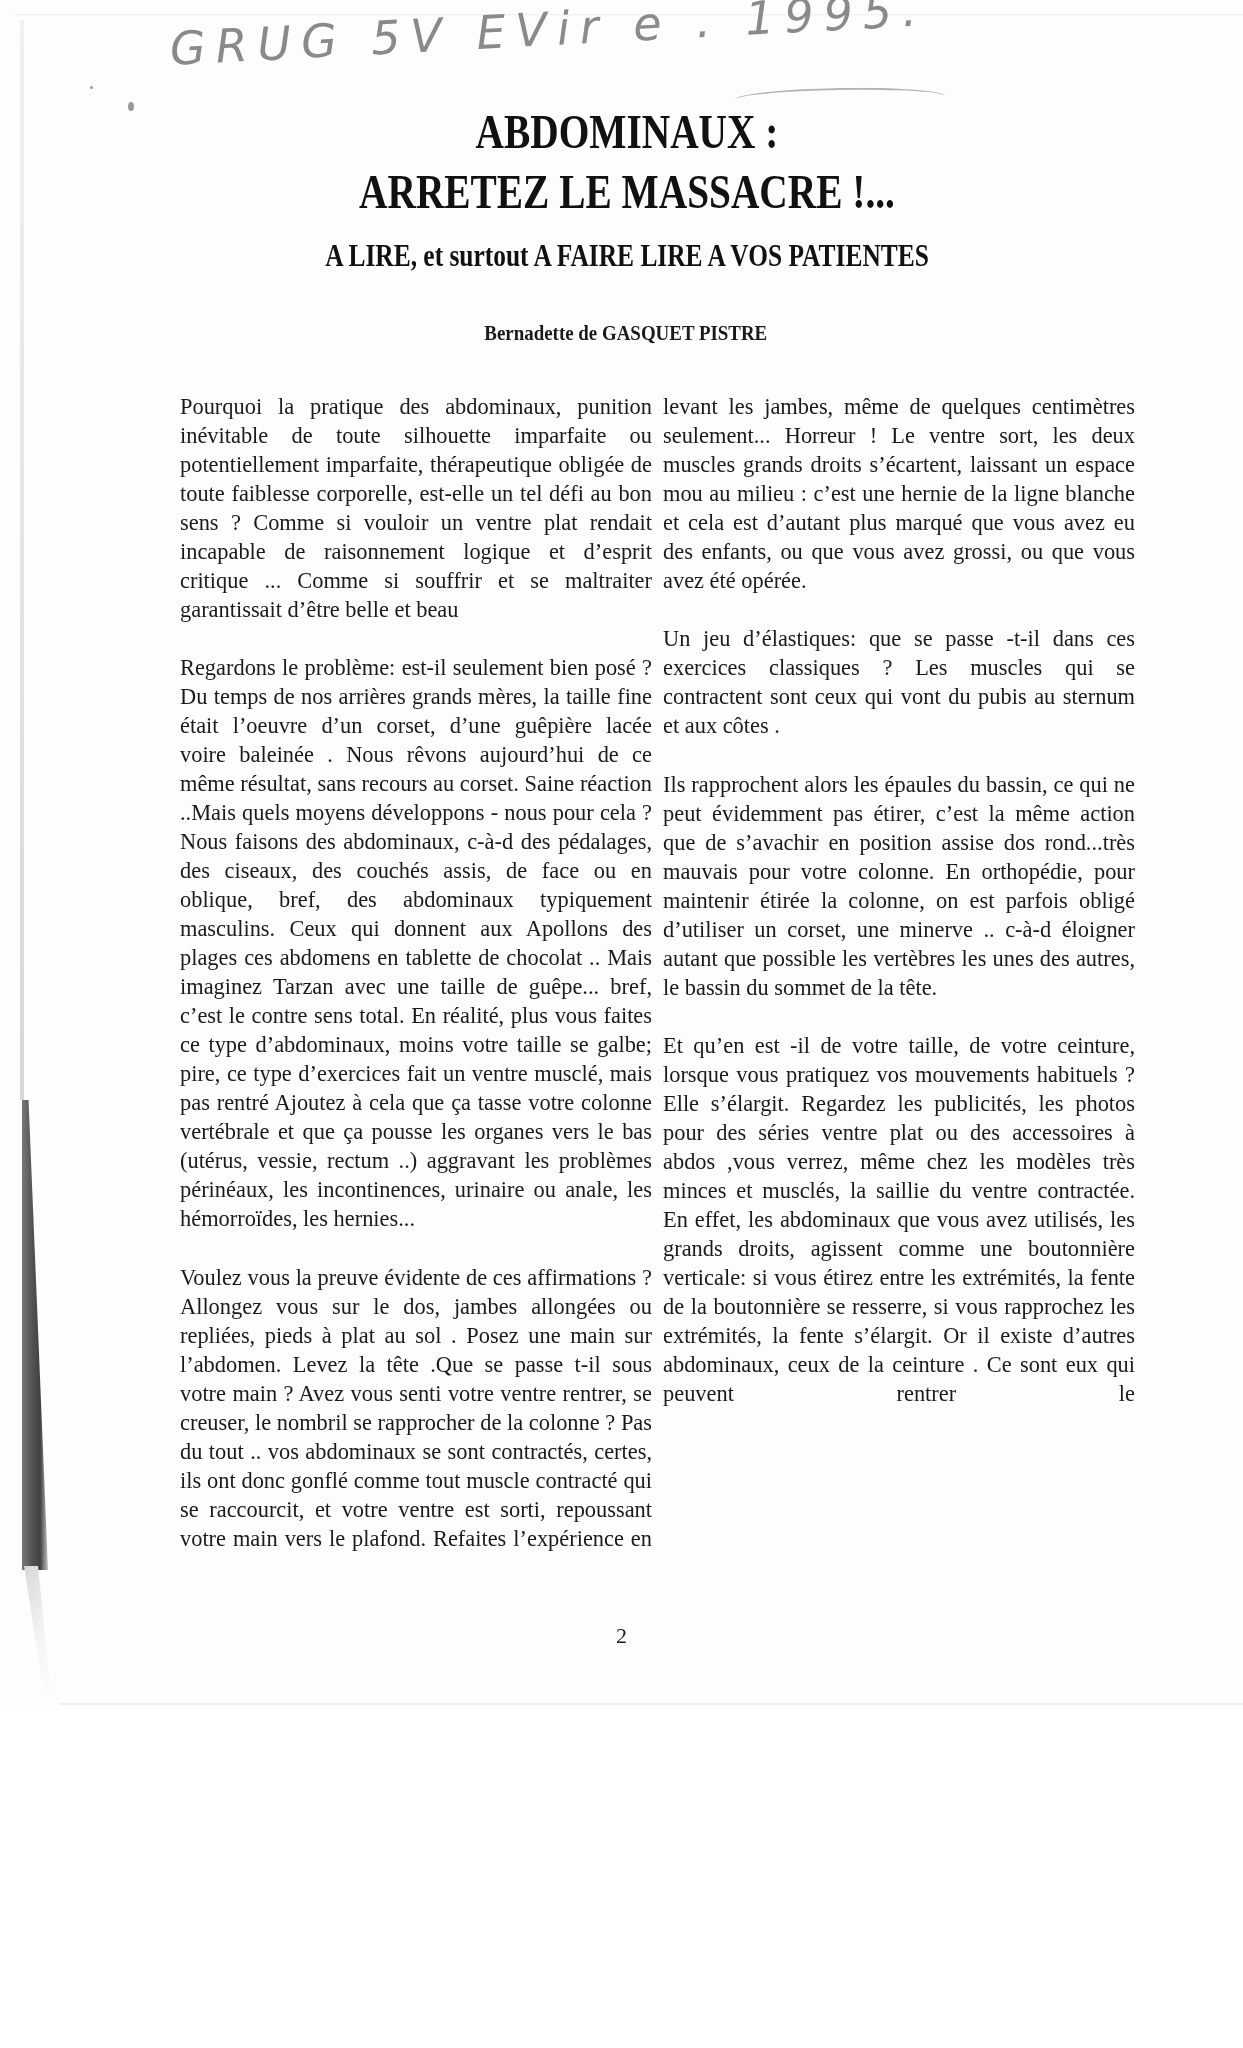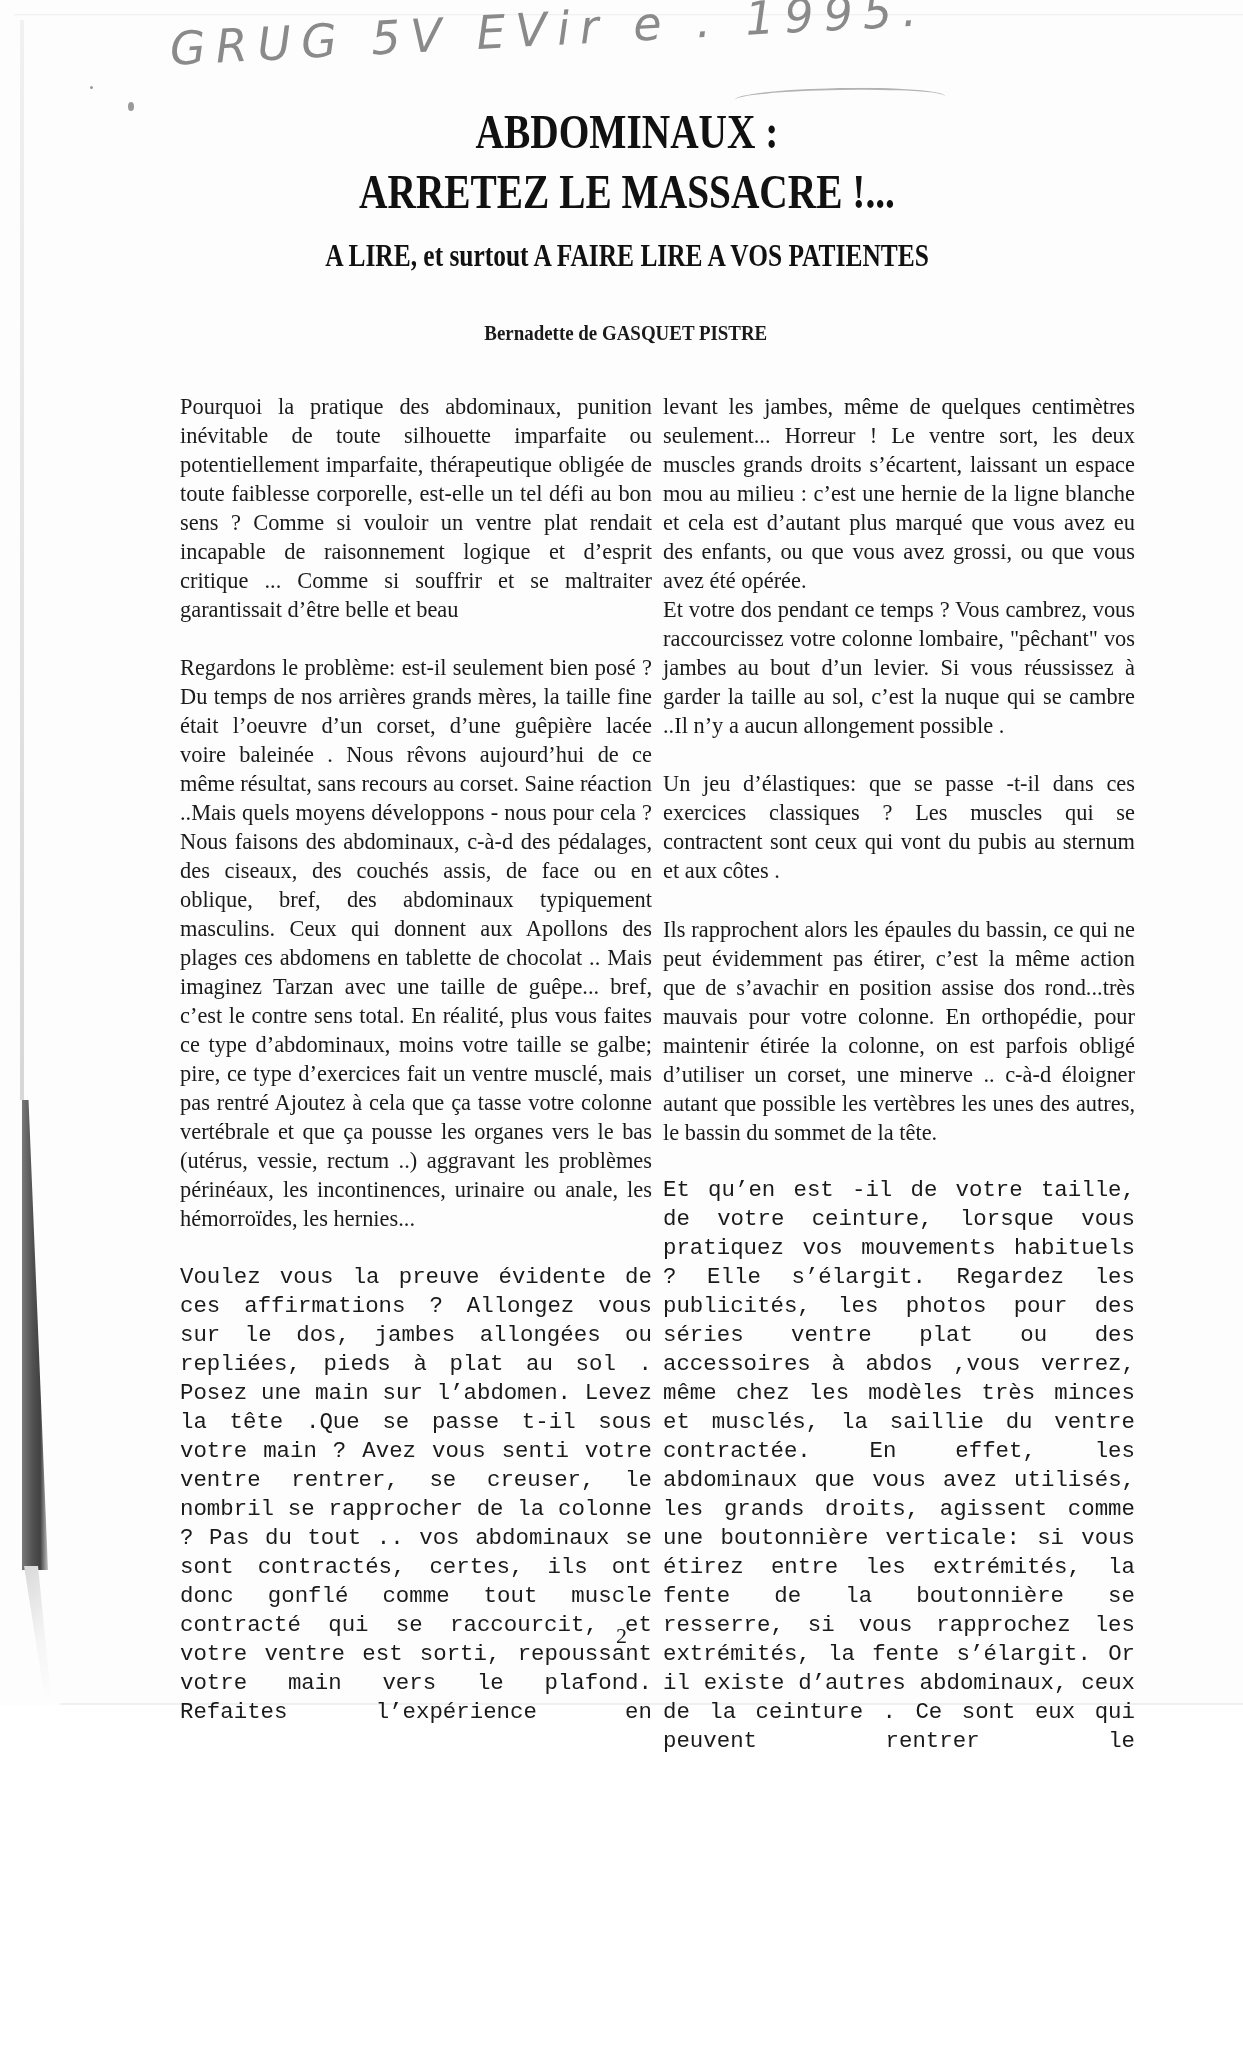--- a/index.html
+++ b/index.html
@@ -85,21 +85,21 @@
     font-size: 22.4px;
     line-height: 29px;
     text-align: justify;
     hyphens: none;
     margin-top: 32px;
   }
   .col-left { left: 180px; }
   .col-right { left: 663px; }
   .col p { margin: 0; }
   .col p.gap { margin-top: 29.3px; }
-  .col p.justify-last { text-align-last: justify; font-family: Liberation Mono, monospace; }
+  .col p.justify-last { text-align-last: justify; }
   .page-number {
     position: absolute; left: 0; width: 1243px; top: 1623px;
     text-align: center; font-size: 22px;
   }
 </style>
 </head>
 <body>
 
 <div class="page">
   <div class="page-shadow-top"></div>
@@ -121,20 +121,19 @@
   <div class="author">Bernadette de GASQUET PISTRE</div>
 
   <div class="col col-left">
     <p>Pourquoi la pratique des abdominaux, punition inévitable de toute silhouette imparfaite ou potentiellement imparfaite, thérapeutique obligée de toute faiblesse corporelle, est-elle un tel défi au bon sens ? Comme si vouloir un ventre plat rendait incapable de raisonnement logique et d’esprit critique ... Comme si souffrir et se maltraiter garantissait d’être belle et beau</p>
     <p class="gap">Regardons le problème: est-il seulement bien posé ? Du temps de nos arrières grands mères, la taille fine était l’oeuvre d’un corset, d’une guêpière lacée voire baleinée . Nous rêvons aujourd’hui de ce même résultat, sans recours au corset. Saine réaction ..Mais quels moyens développons - nous pour cela ? Nous faisons des abdominaux, c-à-d des pédalages, des ciseaux, des couchés assis, de face ou en oblique, bref, des abdominaux typiquement masculins. Ceux qui donnent aux Apollons des plages ces abdomens en tablette de chocolat .. Mais imaginez Tarzan avec une taille de guêpe... bref, c’est le contre sens total. En réalité, plus vous faites ce type d’abdominaux, moins votre taille se galbe; pire, ce type d’exercices fait un ventre musclé, mais pas rentré Ajoutez à cela que ça tasse votre colonne vertébrale et que ça pousse les organes vers le bas (utérus, vessie, rectum ..) aggravant les problèmes périnéaux, les incontinences, urinaire ou anale, les hémorroïdes, les hernies...</p>
     <p class="gap justify-last">Voulez vous la preuve évidente de ces affirmations ? Allongez vous sur le dos, jambes allongées ou repliées, pieds à plat au sol . Posez une main sur l’abdomen. Levez la tête .Que se passe t-il sous votre main ? Avez vous senti votre ventre rentrer, se creuser, le nombril se rapprocher de la colonne ? Pas du tout .. vos abdominaux se sont contractés, certes, ils ont donc gonflé comme tout muscle contracté qui se raccourcit, et votre ventre est sorti, repoussant votre main vers le plafond. Refaites l’expérience en</p>
   </div>
 
   <div class="col col-right">
     <p>levant les jambes, même de quelques centimètres seulement... Horreur ! Le ventre sort, les deux muscles grands droits s’écartent, laissant un espace mou au milieu : c’est une hernie de la ligne blanche et cela est d’autant plus marqué que vous avez eu des enfants, ou que vous avez grossi, ou que vous avez été opérée.</p>
-    <p>Et votre dos pendant ce temps ? Vous cambrez, vous raccourcissez votre colonne lombaire, "pêchant" vos jambes au bout d’un levier. Si vous réussissez à garder la taille au sol, c’est la nuque qui se cambre ..Il n’y a aucun allongement possible .</p>
     <p class="gap">Un jeu d’élastiques: que se passe -t-il dans ces exercices classiques ? Les muscles qui se contractent sont ceux qui vont du pubis au sternum et aux côtes .</p>
     <p class="gap">Ils rapprochent alors les épaules du bassin, ce qui ne peut évidemment pas étirer, c’est la même action que de s’avachir en position assise dos rond...très mauvais pour votre colonne. En orthopédie, pour maintenir étirée la colonne, on est parfois obligé d’utiliser un corset, une minerve .. c-à-d éloigner autant que possible les vertèbres les unes des autres, le bassin du sommet de la tête.</p>
     <p class="gap justify-last">Et qu’en est -il de votre taille, de votre ceinture, lorsque vous pratiquez vos mouvements habituels ? Elle s’élargit. Regardez les publicités, les photos pour des séries ventre plat ou des accessoires à abdos ,vous verrez, même chez les modèles très minces et musclés, la saillie du ventre contractée. En effet, les abdominaux que vous avez utilisés, les grands droits, agissent comme une boutonnière verticale: si vous étirez entre les extrémités, la fente de la boutonnière se resserre, si vous rapprochez les extrémités, la fente s’élargit. Or il existe d’autres abdominaux, ceux de la ceinture . Ce sont eux qui peuvent rentrer le</p>
   </div>
 
   <div class="page-number">2</div>
 </div>
 
 </body></html>

